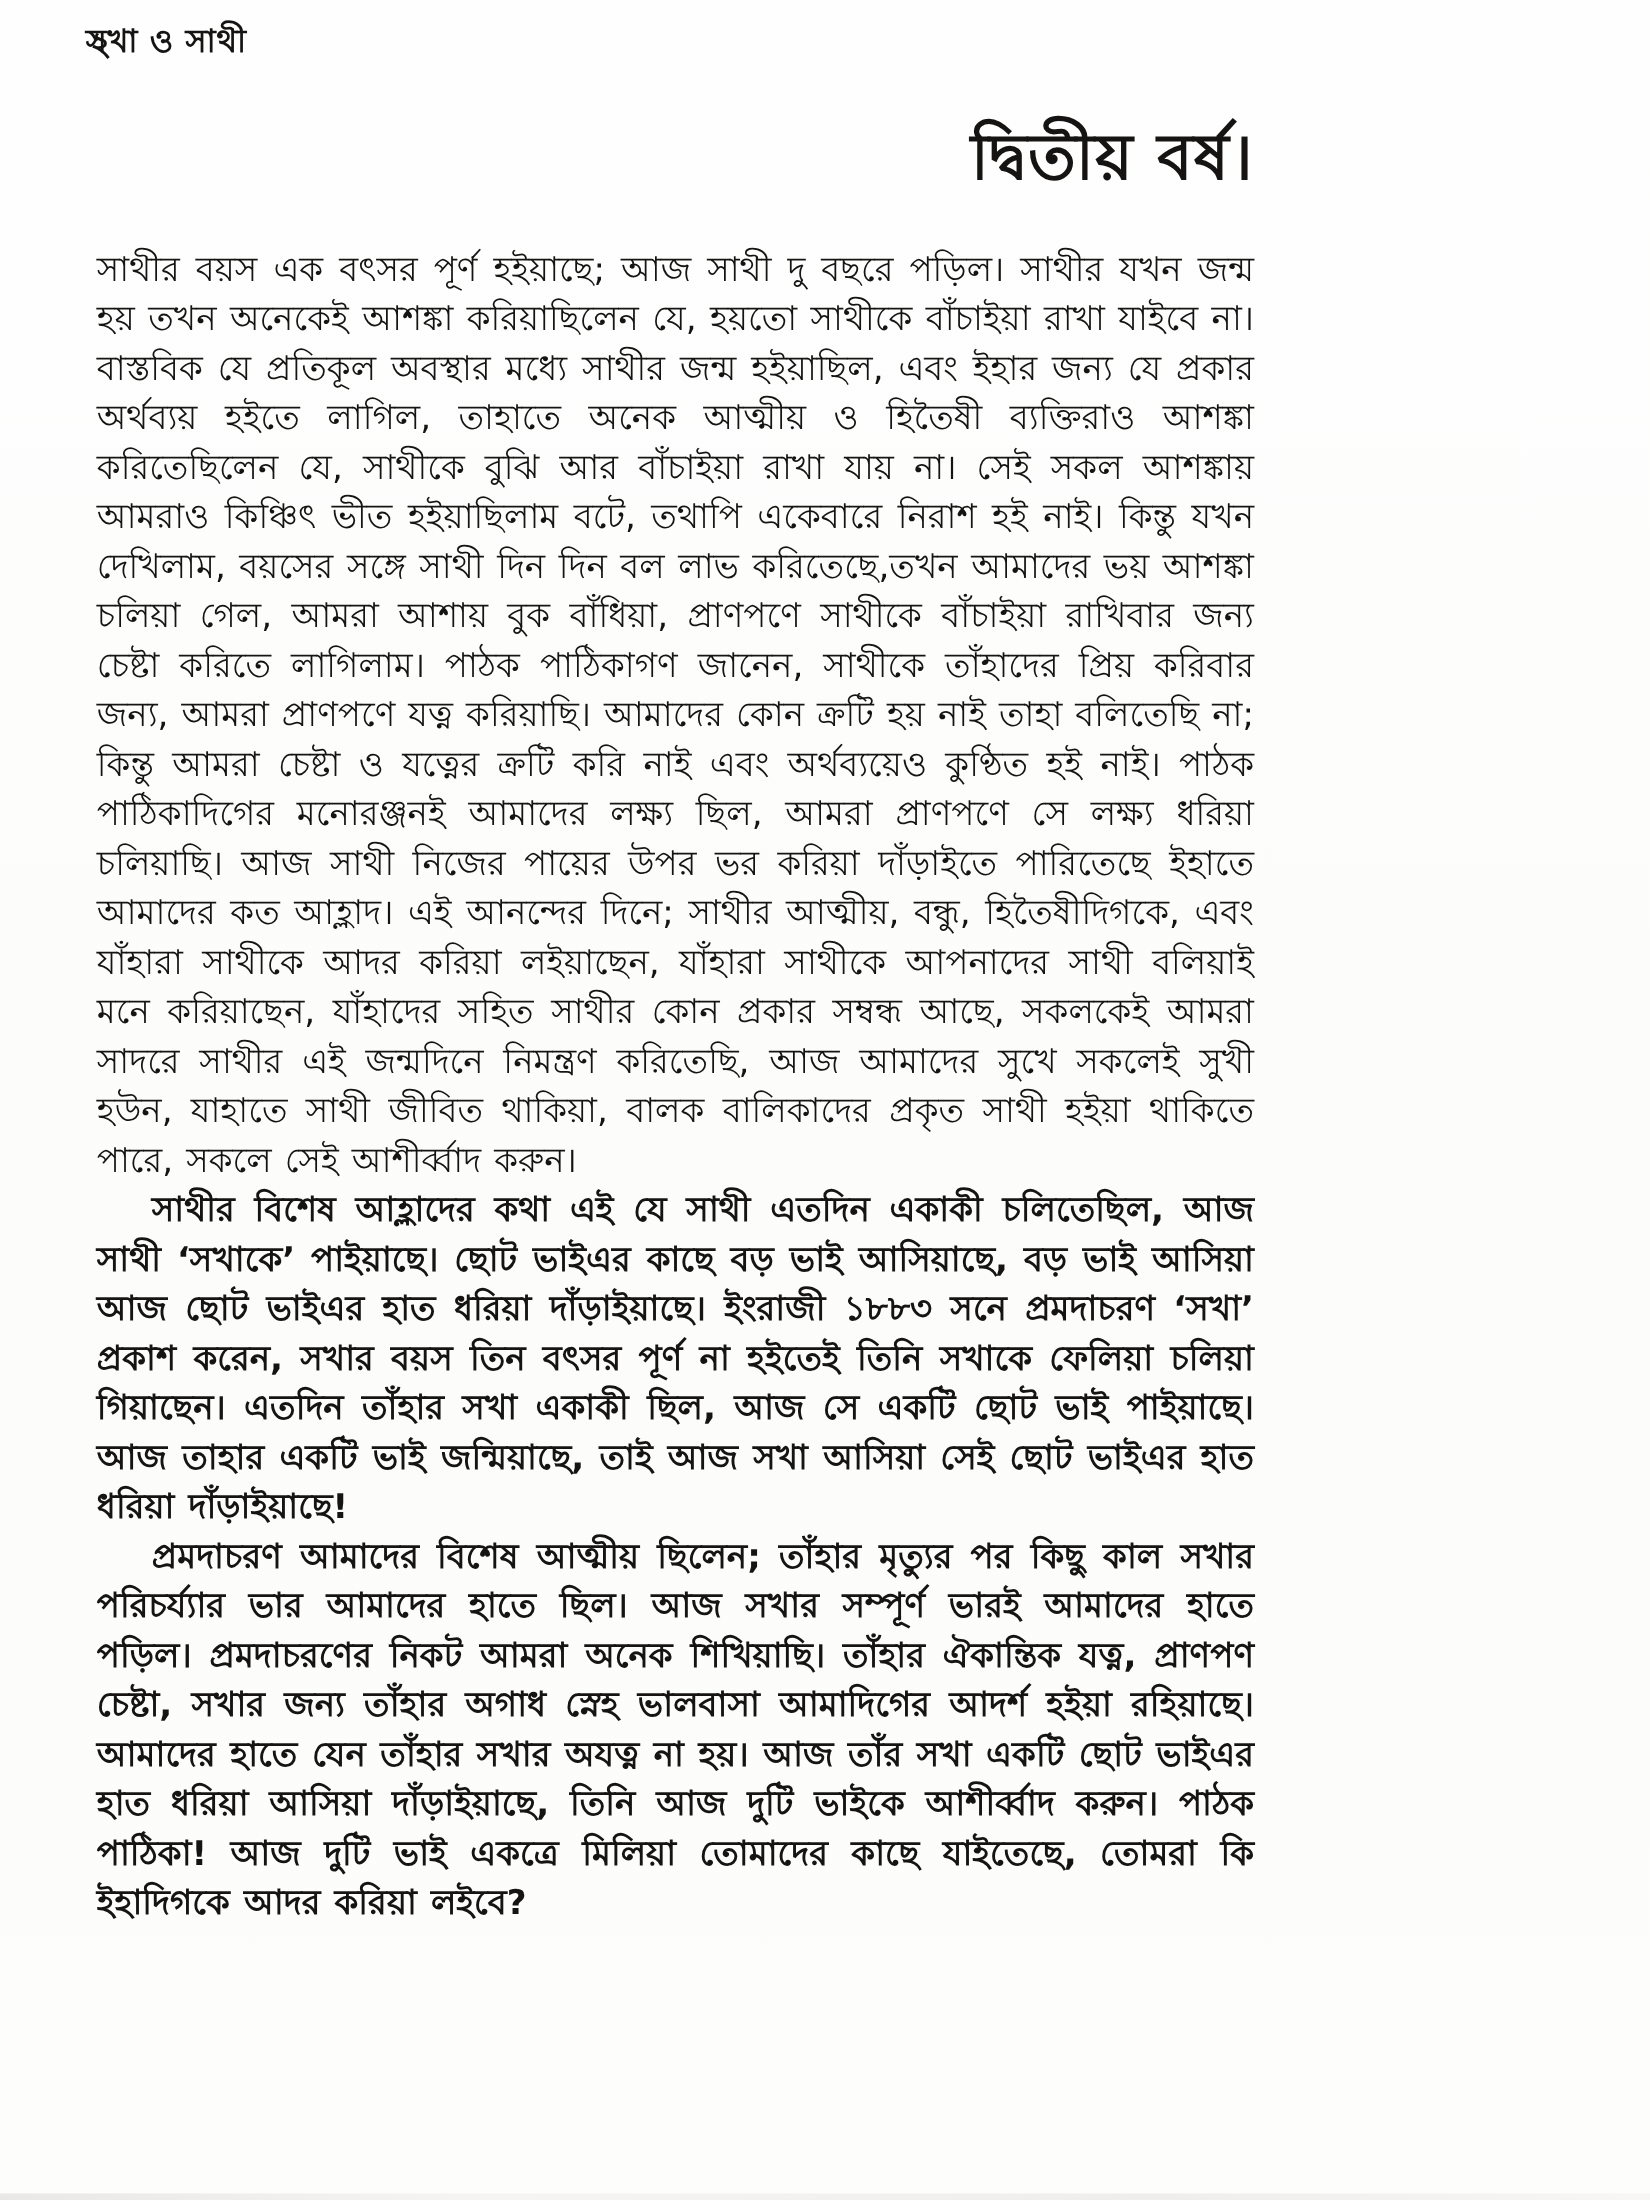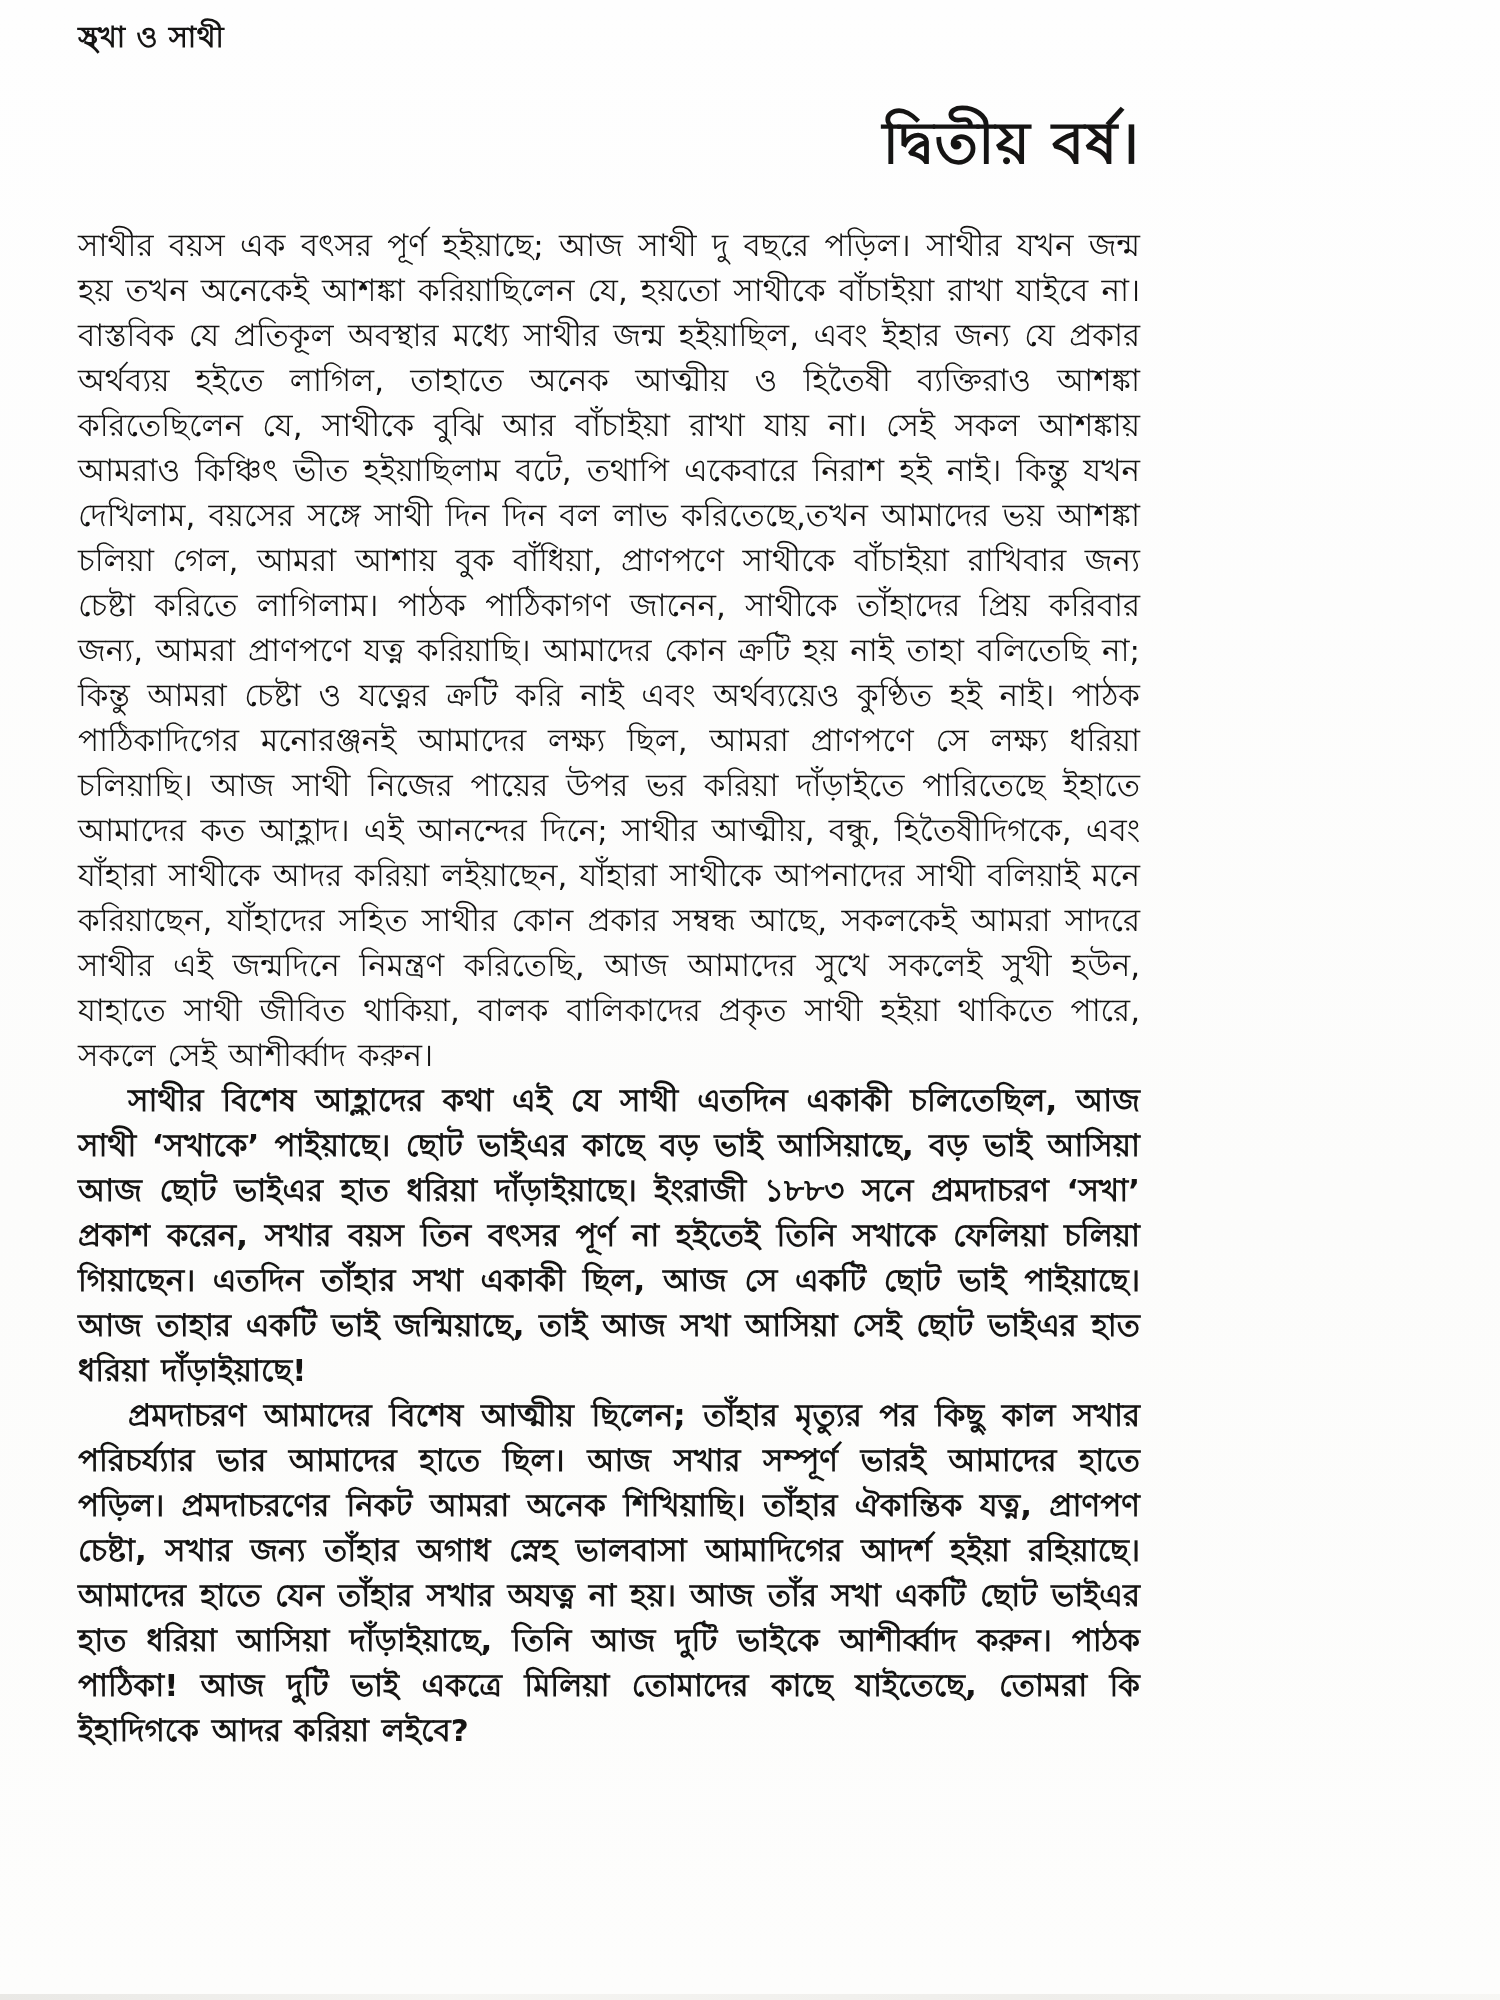--- a/index.html
+++ b/index.html
@@ -58,20 +58,21 @@
   .chapter-heading {
     margin: 48px 0 0 0;
     text-align: right;
     font-size: 58px;
     font-weight: 700;
     letter-spacing: 1px;
     line-height: 1.15;
   }
   .body-text {
     margin-top: 46px;
+    margin-left: 10px;
   }
   .body-text p {
     margin: 0;
     font-size: 31px;
     line-height: 45px;
     text-align: justify;
     font-weight: 500;
     word-spacing: 2px;
   }
   .body-text p.indented {

